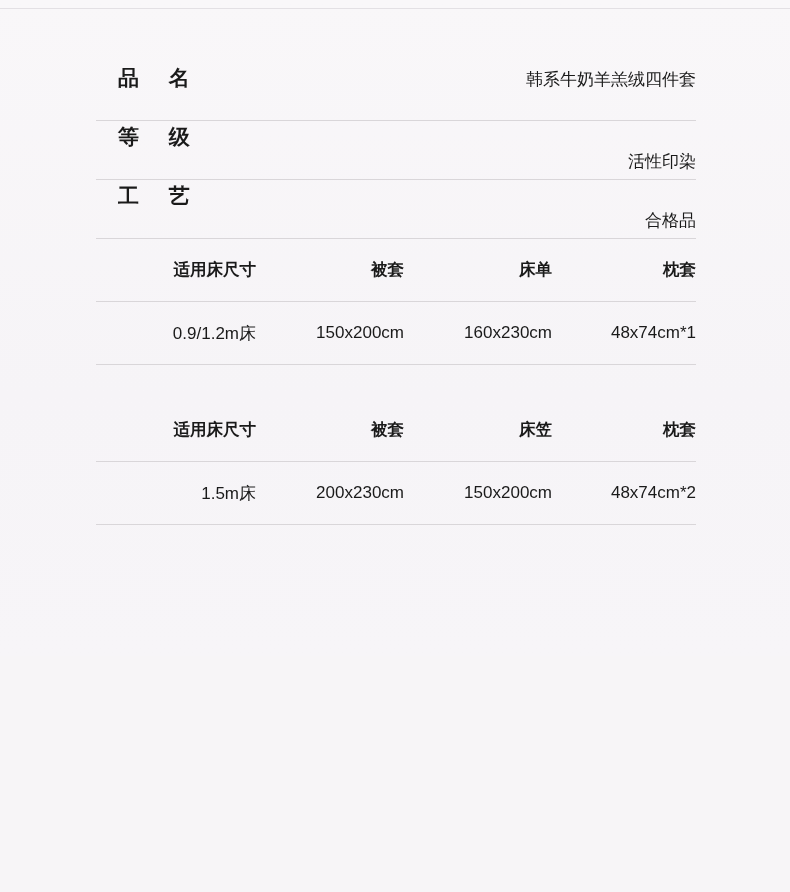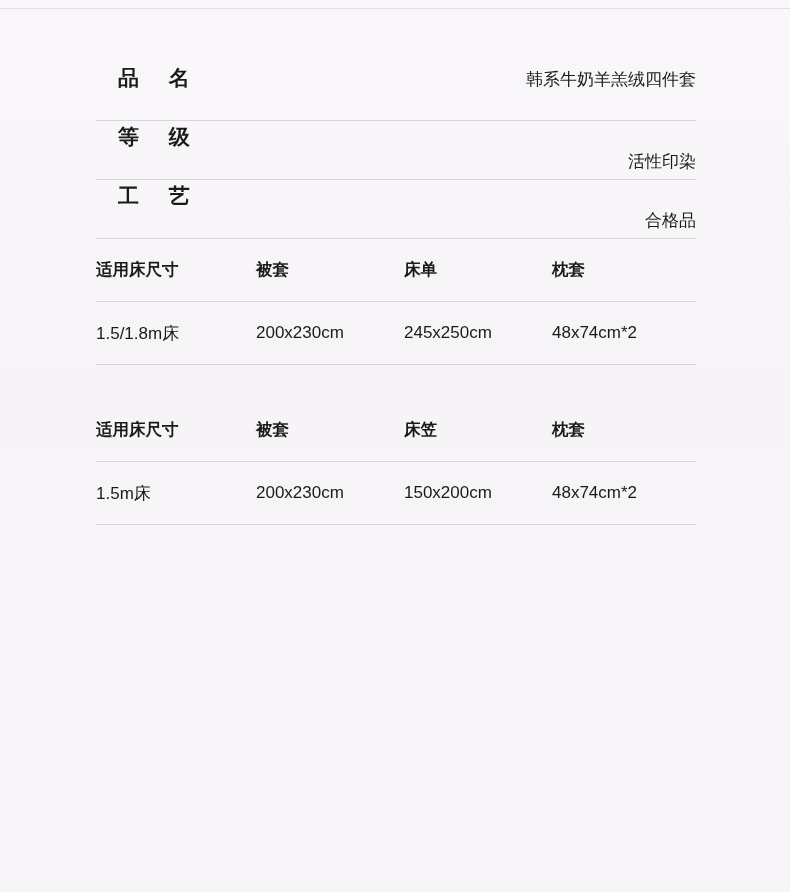--- a/index.html
+++ b/index.html
@@ -59,21 +59,21 @@
 
   
   .size-table {
     width: 100%;
     border-collapse: collapse;
     table-layout: fixed;
   }
   .size-table th,
   .size-table td {
     font-weight: normal;
-    text-align: left;
+    text-align: right;
     font-size: 17px;
     color: #1a1a1a;
     padding: 0;
   }
   .size-table th {
     height: 62px;
     vertical-align: middle;
     font-size: 16.5px;
     font-weight: 600;
   }
@@ -136,24 +136,24 @@
       <thead>
         <tr class="head-row">
           <th>适用床尺寸</th>
           <th>被套</th>
           <th>床单</th>
           <th>枕套</th>
         </tr>
       </thead>
       <tbody>
         <tr class="body-row">
-          <td>1.5/1.8m床</td>
-          <td>200x230cm</td>
-          <td>245x250cm</td>
-          <td>48x74cm*2</td>
+          <td>0.9/1.2m床</td>
+          <td>150x200cm</td>
+          <td>160x230cm</td>
+          <td>48x74cm*1</td>
         </tr>
       </tbody>
     </table>
 
     <div class="table-gap"></div>
 
     <table class="size-table">
       <colgroup>
         <col class="c1">
           <col class="c2">

